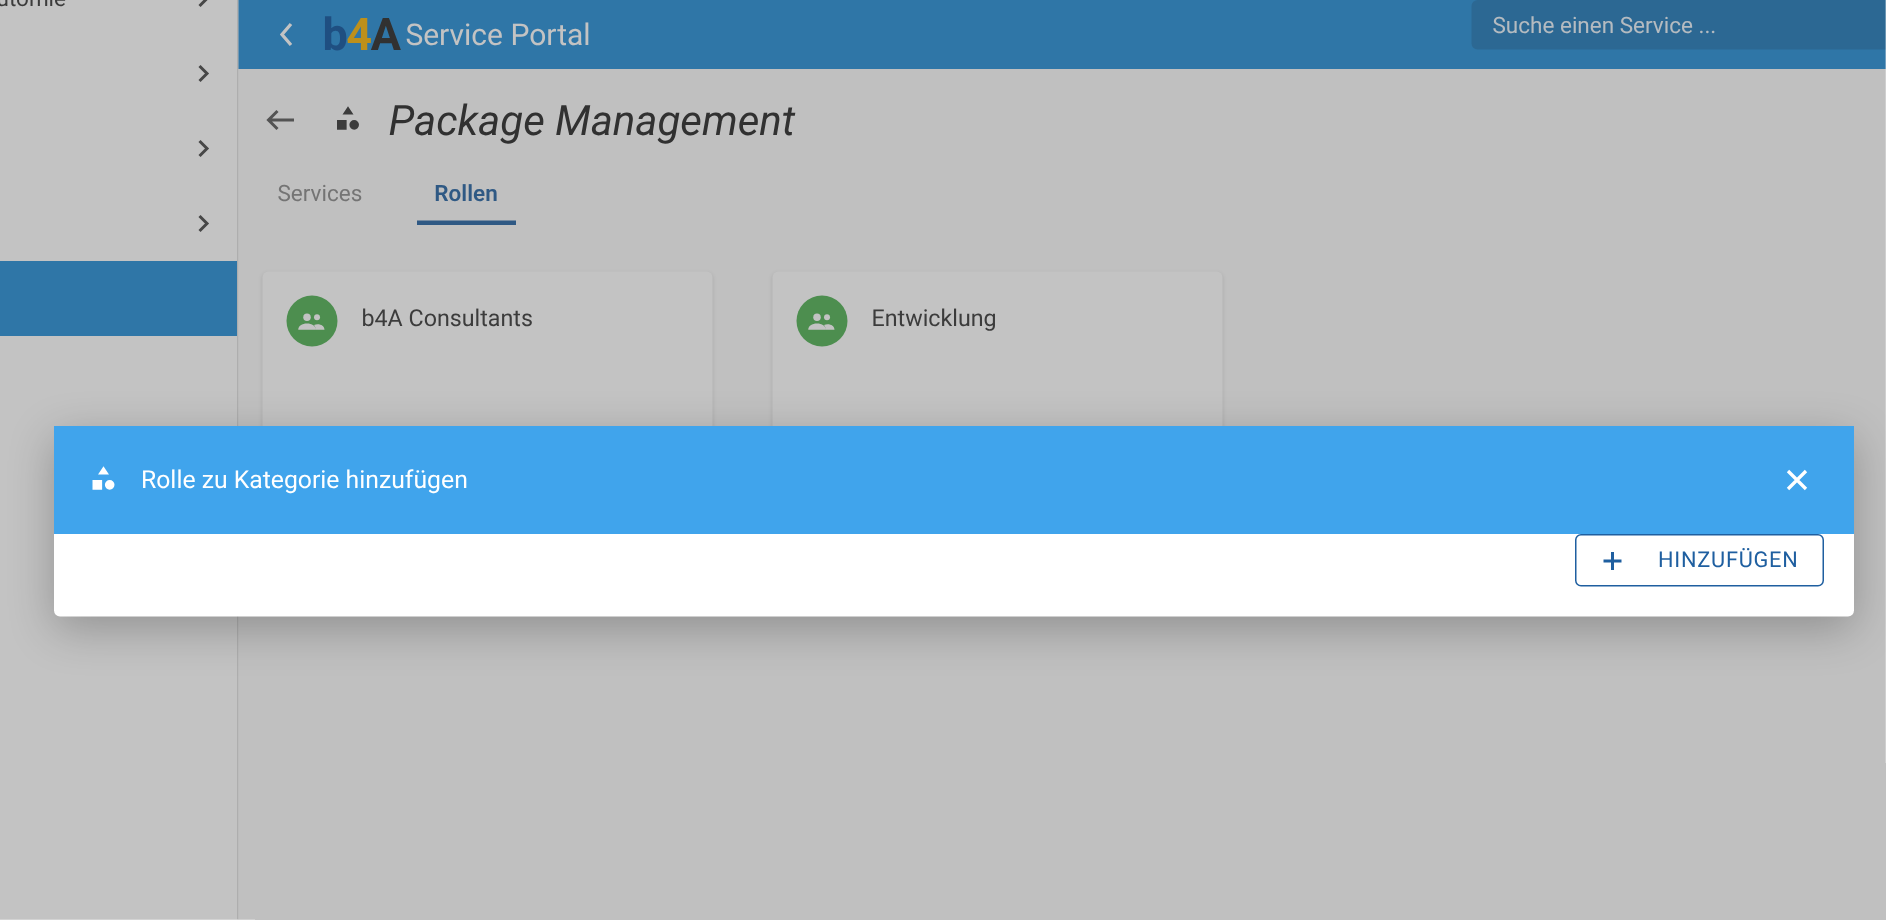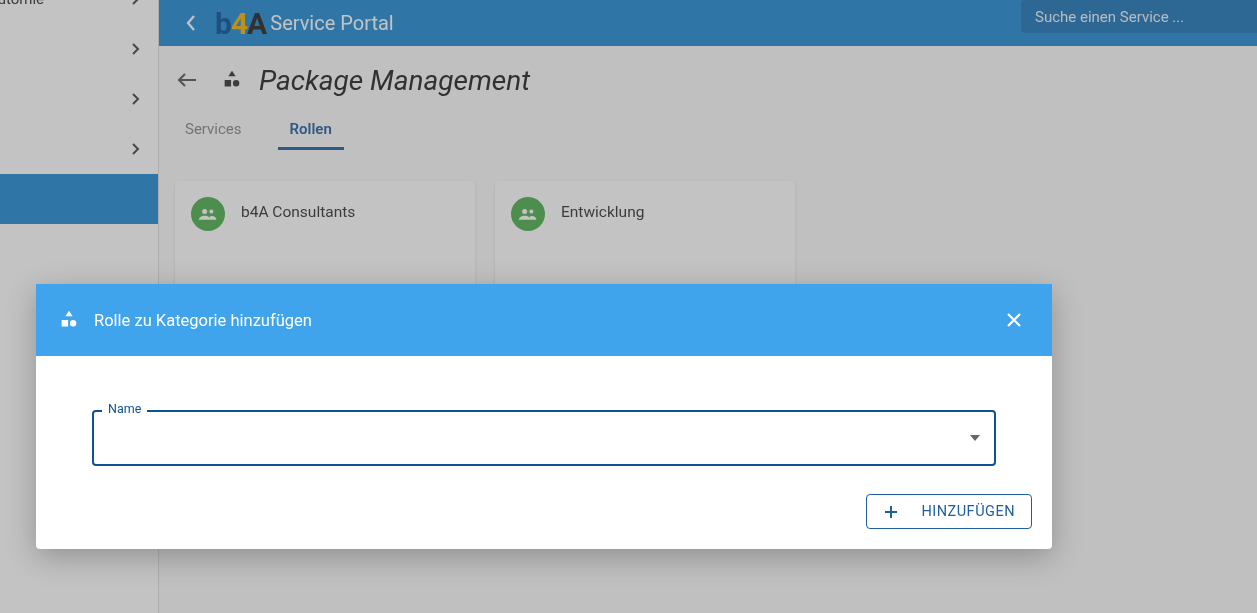--- a/index.html
+++ b/index.html
@@ -6,51 +6,51 @@
     body { width: 1257px; height: 613px; overflow: hidden; background: #fafafa; position: relative; }
 
     
     .header { position: absolute; left: 159px; top: 0; right: 0; height: 46px; background: #1f8ad5; display: flex; align-items: center; padding: 0 20px; color: #fff; }
     .header-back { width: 24px; height: 24px; display: flex; align-items: center; justify-content: center; cursor: pointer; }
     .header-logo { margin-left: 12px; font-size: 30px; font-weight: 700; letter-spacing: -1px; }
     .logo-b { color: #07509c; }
     .logo-4 { color: #f6b200; }
     .logo-A { color: #222; }
     .header-title { margin-left: 4px; font-size: 20px; font-weight: 400; color: #fff; }
-    .search-wrap { position: absolute; right: 0; top: 0; height: 33px; width: 236px; background: rgba(0,0,0,0.14); border-radius: 4px 0 0 4px; display: flex; align-items: center; padding: 0 14px; color: #eaf3fb; font-size: 15px; }
+    .search-wrap { position: absolute; right: 0; top: 0; height: 33px; width: 276px; background: rgba(0,0,0,0.14); border-radius: 4px 0 0 4px; display: flex; align-items: center; padding: 0 14px; color: #eaf3fb; font-size: 15px; }
 
     
     .sidebar { position: absolute; left: 0; top: 0; width: 159px; height: 613px; background: #fff; border-right: 1px solid #e0e0e0; overflow: hidden; }
     .side-item { position: relative; height: 50px; display: flex; align-items: center; padding-left: 0; font-size: 15px; color: #333; cursor: pointer; }
     .side-item .txt { position: absolute; left: -40px; white-space: nowrap; }
     .side-item .chev { position: absolute; right: 18px; color: #555; }
     .side-sel { background: #1f8ad5; color: #fff; }
 
     
     .main { position: absolute; left: 159px; top: 46px; right: 0; bottom: 0; background: #fafafa; padding: 0; }
     .page-head { display: flex; align-items: center; gap: 16px; padding: 16px 22px 12px 10px; font-style: italic; }
     .page-back { width: 36px; height: 36px; display: flex; align-items: center; justify-content: center; color: #555; border-radius: 50%; cursor: pointer; }
     .page-icon { color: #333; }
     .page-title { font-size: 28px; color: #222; font-weight: 400; }
 
     .tabs { display: flex; gap: 24px; padding: 0 14px; border-bottom: 1px solid transparent; }
     .tab { padding: 10px 12px 12px; font-size: 15px; color: #888; cursor: pointer; position: relative; }
     .tab.active { color: #1f5fa0; font-weight: 600; }
     .tab.active::after { content: ""; position: absolute; left: 0; right: 0; bottom: 0; height: 3px; background: #1f5fa0; }
 
-    .cards { display: flex; gap: 20px; padding: 30px 16px; }
+    .cards { display: flex; gap: 40px; padding: 30px 16px; }
     .card { width: 300px; height: 110px; background: #fff; border-radius: 4px; box-shadow: 0 1px 3px rgba(0,0,0,0.12); padding: 16px; display: flex; align-items: flex-start; gap: 16px; }
     .avatar { width: 34px; height: 34px; border-radius: 50%; background: #4caf50; display: flex; align-items: center; justify-content: center; color: #fff; flex-shrink: 0; }
     .card-label { font-size: 15.5px; color: #333; margin-top: 6px; }
 
     
     .scrim { position: absolute; inset: 0; background: rgba(80,80,80,0.34); }
 
     
-    .dialog { position: absolute; left: 36px; top: 284px; width: 1016px; background: #fff; border-radius: 4px; box-shadow: 0 8px 30px rgba(0,0,0,0.25); overflow: visible; }
+    .dialog { position: absolute; left: 36px; top: 284px; width: 1200px; background: #fff; border-radius: 4px; box-shadow: 0 8px 30px rgba(0,0,0,0.25); overflow: visible; }
     .dialog-head { height: 72px; background: #40a4ec; color: #fff; display: flex; align-items: center; padding: 0 22px; font-size: 16.5px; }
     .dialog-head-icon { margin-right: 14px; }
     .dialog-close { margin-left: auto; width: 32px; height: 32px; display: flex; align-items: center; justify-content: center; cursor: pointer; color: #fff; }
     .dialog-body { padding: 54px 56px 28px; position: relative; }
     .field { position: relative; }
     .field-label { position: absolute; top: -9px; left: 10px; background: #fff; padding: 0 6px; font-size: 12.5px; color: #0b5394; z-index: 2; }
     .field-box { width: 100%; height: 56px; border: 2px solid #0b5394; border-radius: 4px; display: flex; align-items: center; padding: 0 14px; position: relative; }
     .field-caret { position: absolute; right: 14px; color: #666; }
     .dialog-actions { display: flex; justify-content: flex-end; padding: 0 20px 20px; }
     .btn-outline { border: 1px solid #1f5fa0; color: #1f5fa0; background: #fff; padding: 8px 16px; font-size: 14.5px; border-radius: 4px; display: flex; align-items: center; gap: 22px; cursor: pointer; letter-spacing: 0.5px; }
@@ -177,33 +177,20 @@
           <path d="M12 2l4 6H8l4-6zM4 12h7v7H4v-7zm12.5 0a3.5 3.5 0 110 7 3.5 3.5 0 010-7z"></path>
         </svg>
     </span>
     <span>Rolle zu Kategorie hinzufügen</span>
     <div class="dialog-close">
       <svg width="16" height="16" viewBox="0 0 16 16">
           <path d="M2 2l12 12M14 2L2 14" stroke="#fff" stroke-width="2.2"></path>
         </svg>
     </div>
   </div>
-  <div class="dialog-body">
-    <div class="field">
-      <div class="field-label">Name</div>
-      <div class="field-box">
-        <span></span>
-        <span class="field-caret">
-          <svg width="10" height="6" viewBox="0 0 10 6">
-              <path d="M0 0l5 6 5-6z" fill="#666"></path>
-            </svg>
-        </span>
-      </div>
-    </div>
-  </div>
   <div class="dialog-actions">
     <button class="btn-outline">
       <span>
         <svg width="16" height="16" viewBox="0 0 16 16">
             <path d="M8 2v12M2 8h12" stroke="#1f5fa0" stroke-width="2"></path>
           </svg>
       </span>
       <span>HINZUFÜGEN</span>
     </button>
   </div>

